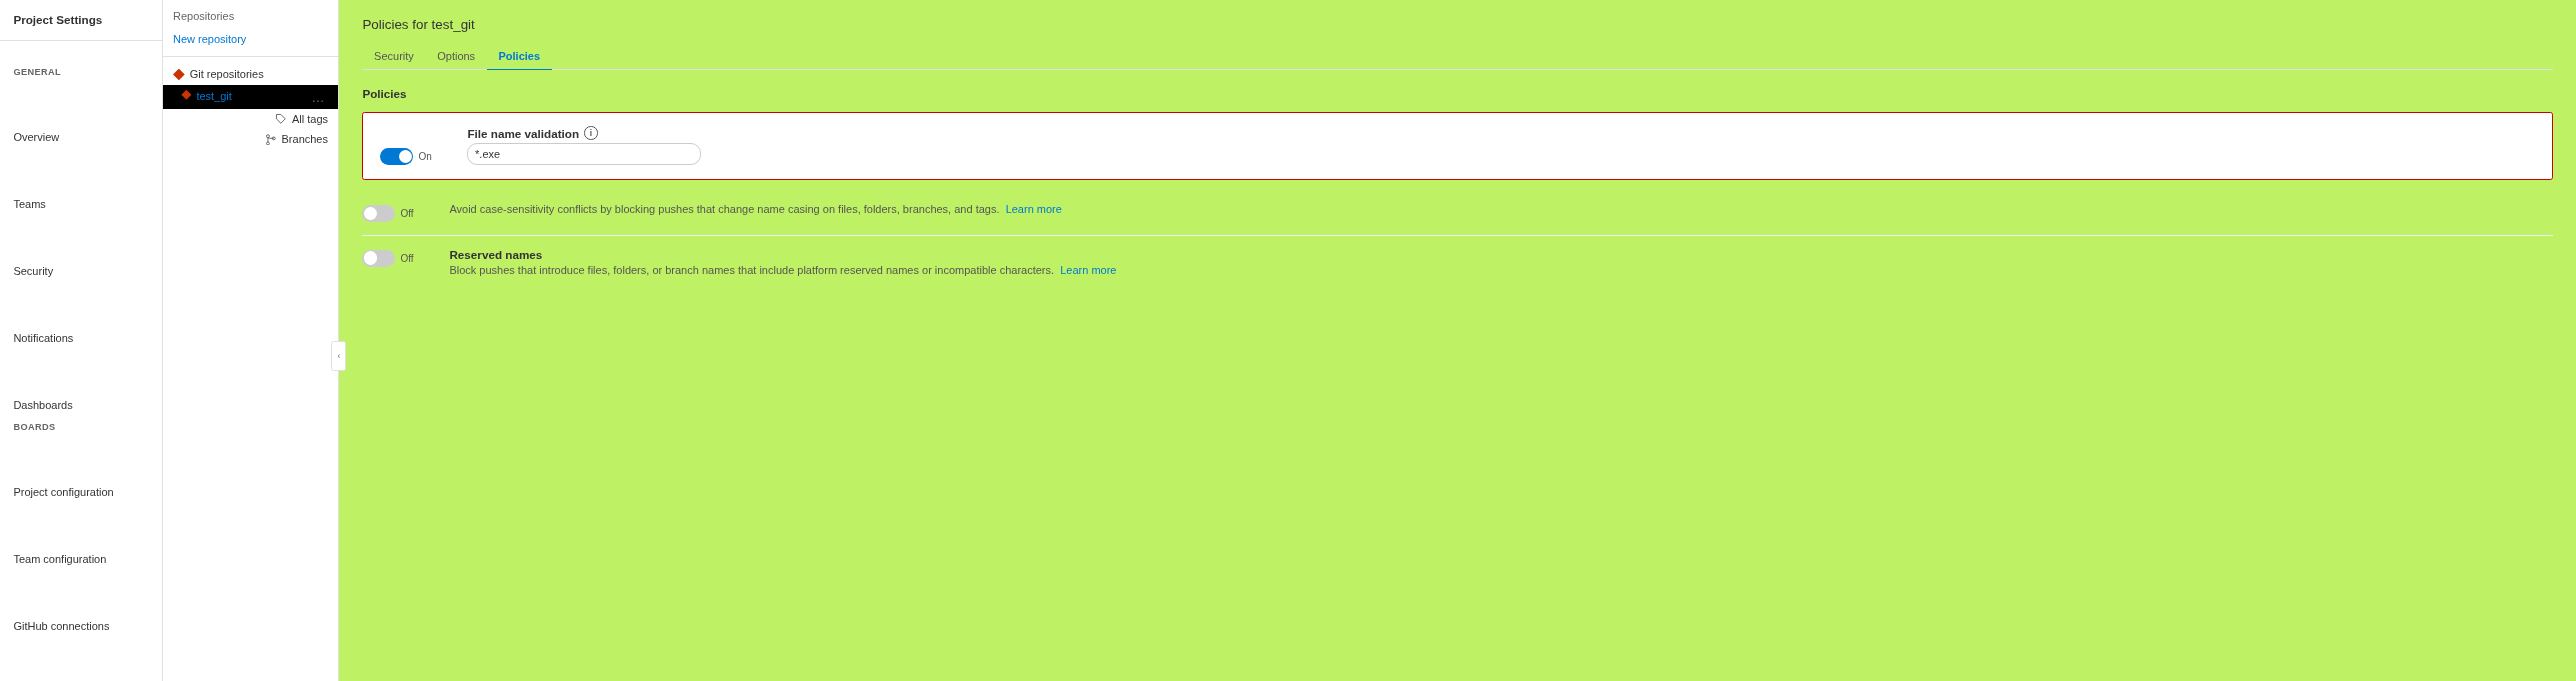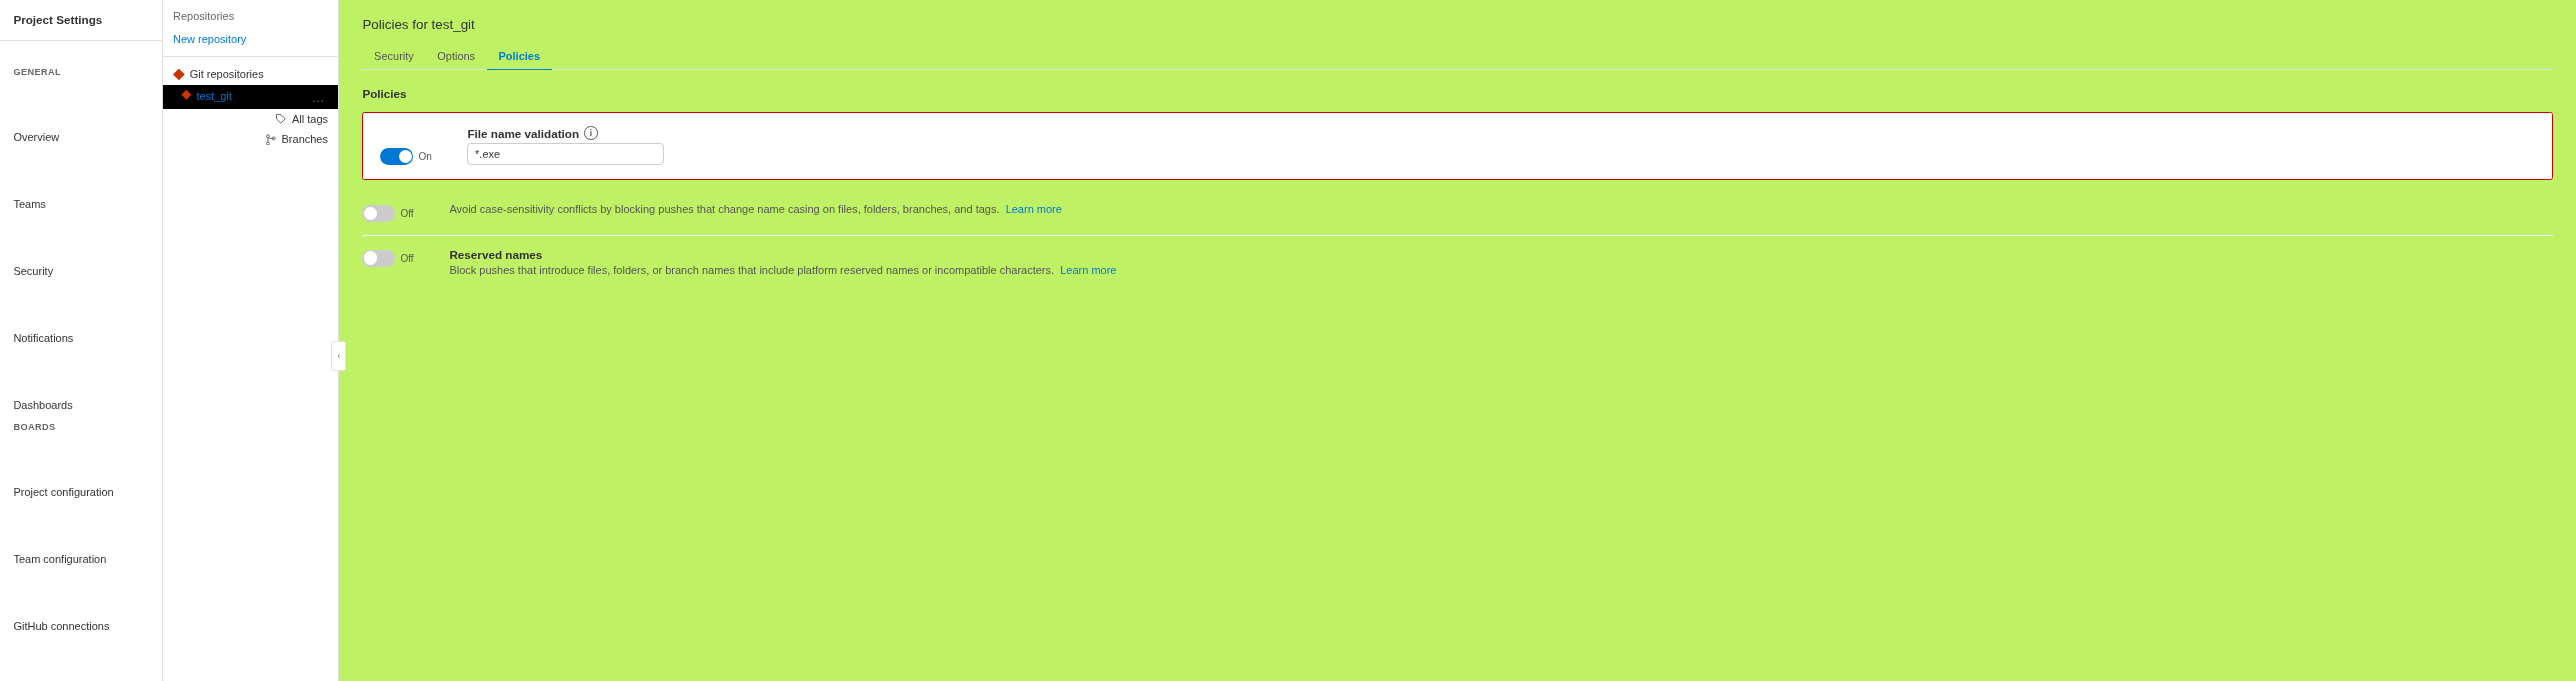--- a/index.html
+++ b/index.html
@@ -248,24 +248,24 @@
       align-items: center;
       gap: 5px;
       margin-bottom: 3.3px;
     }
     .policy-info .policy-desc {
       font-size: 11px;
       color: #555;
       margin-bottom: 8.4px;
     }
     .policy-info .pattern-input {
-      width: 197px;
+      width: 234px;
       padding: 4.2px 6.7px;
       border: 0.8px solid #ccc;
-      border-radius: 4px;
+      border-radius: 10px;
       font-size: 11px;
       color: #333;
     }
     .info-icon {
       width: 13.4px;
       height: 13.4px;
       border: 1.3px solid #555;
       border-radius: 50%;
       display: inline-flex;
       align-items: center;

